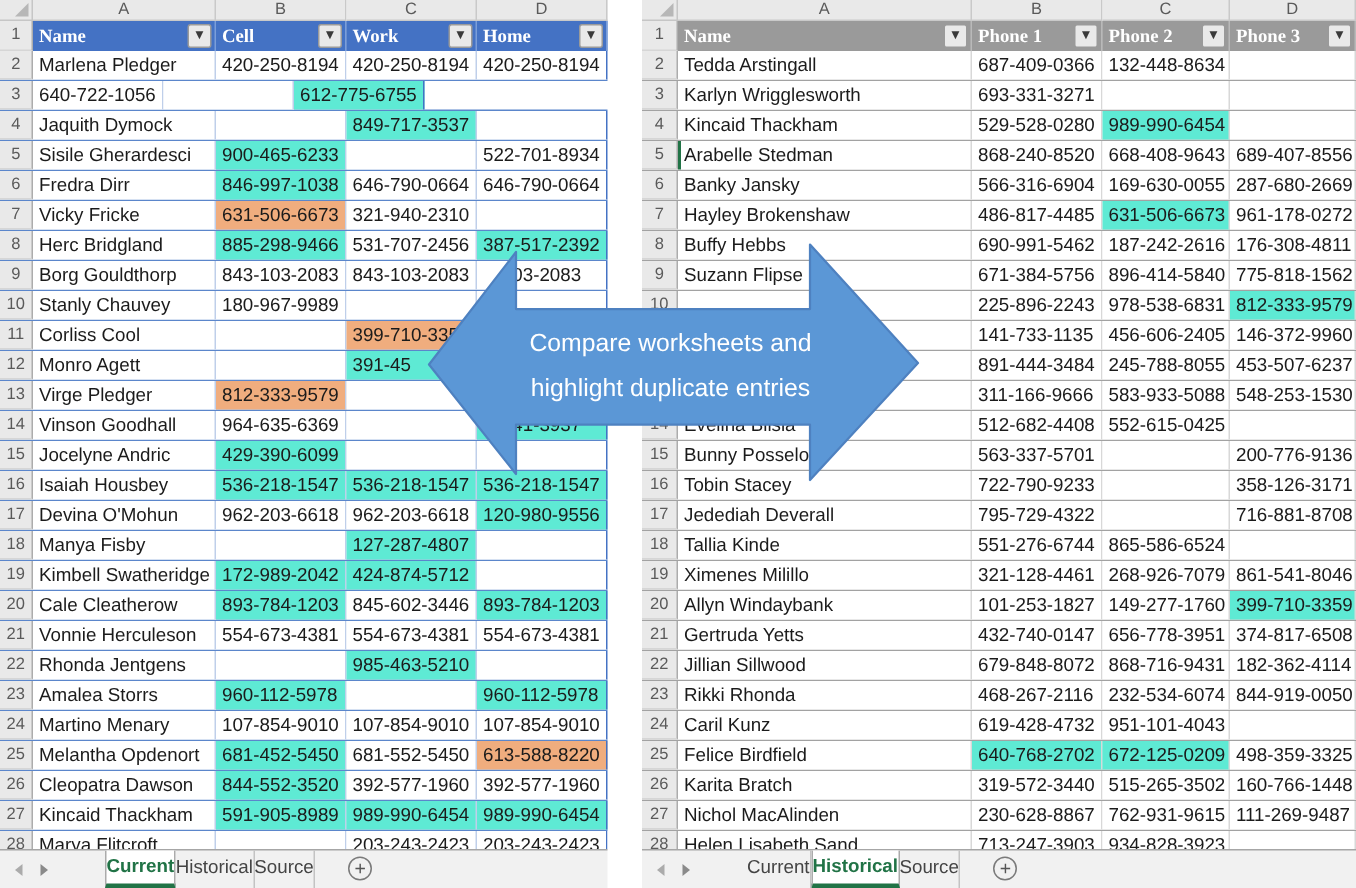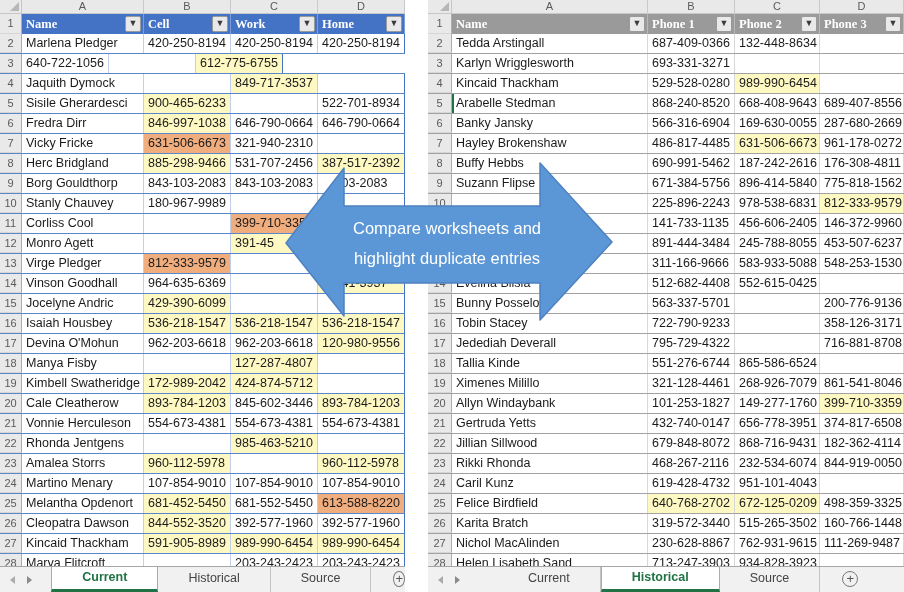--- a/index.html
+++ b/index.html
@@ -43,34 +43,34 @@
         border:1px solid #9a9a9a; border-radius:2px; text-align:center; line-height:13px;
         font-size:9px; color:#3a3a3a; font-weight:normal; }
 
   
   #left-sheet  .cell { border-right:1px solid #BFCFEA; }
   #left-sheet  .row  { border-bottom:1px solid #5B86CB; }
   #left-sheet  .row .cell:last-child { border-right:1px solid #4472C4; }
   #right-sheet .cell { border-right:1px solid #D8D8D8; }
   #right-sheet .row  { border-bottom:1px solid #A2A2A2; }
 
-  .hl-y { background:#fef9c3; }
+  .hl-y { background:#5eead4; }
   .hl-o { background:#F0AD7E; }
   .selcell { box-shadow: inset 2px 0 0 #217346; }
 
   .partialwrap { height:12px; overflow:hidden; }
 
   
   .tabbar { position:absolute; left:0; bottom:0; width:100%; height:26px; background:#F1F1F1;
         border-top:1px solid #A6A6A6; display:flex; align-items:stretch; }
   .navarrs { display:flex; align-items:center; padding-left:10px; width:70px; }
   .navtri { width:0; height:0; display:inline-block; margin-right:12px; }
   .navtri.l { border-top:4px solid transparent; border-bottom:4px solid transparent; border-right:5px solid #ABABAB; }
   .navtri.r { border-top:4px solid transparent; border-bottom:4px solid transparent; border-left:5px solid #8a8a8a; }
-  .tab { font-size:12.5px; color:#444; padding:0 30px; line-height:23px; border-right:1px solid #C3C3C3; }
+  .tab { font-size:12.5px; color:#444; padding:0 0; line-height:23px; border-right:1px solid #C3C3C3; }
   .tab.active { background:#fff; color:#217346; font-weight:bold;
         border-left:1px solid #ABABAB; border-right:1px solid #ABABAB;
         border-bottom:3px solid #217346; line-height:20px; }
   .addbtn { width:16px; height:16px; border:1px solid #7a7a7a; border-radius:50%; color:#555;
         font-size:13px; line-height:13px; text-align:center; margin:4px 0 0 22px; }
 
   
   #compare-arrow { position:absolute; left:270px; top:150px; width:355px; height:185px; z-index:50; }
   #compare-arrow text { fill:#fff; font-size:16.5px; font-family:"Liberation Sans",sans-serif; }
 </style>

